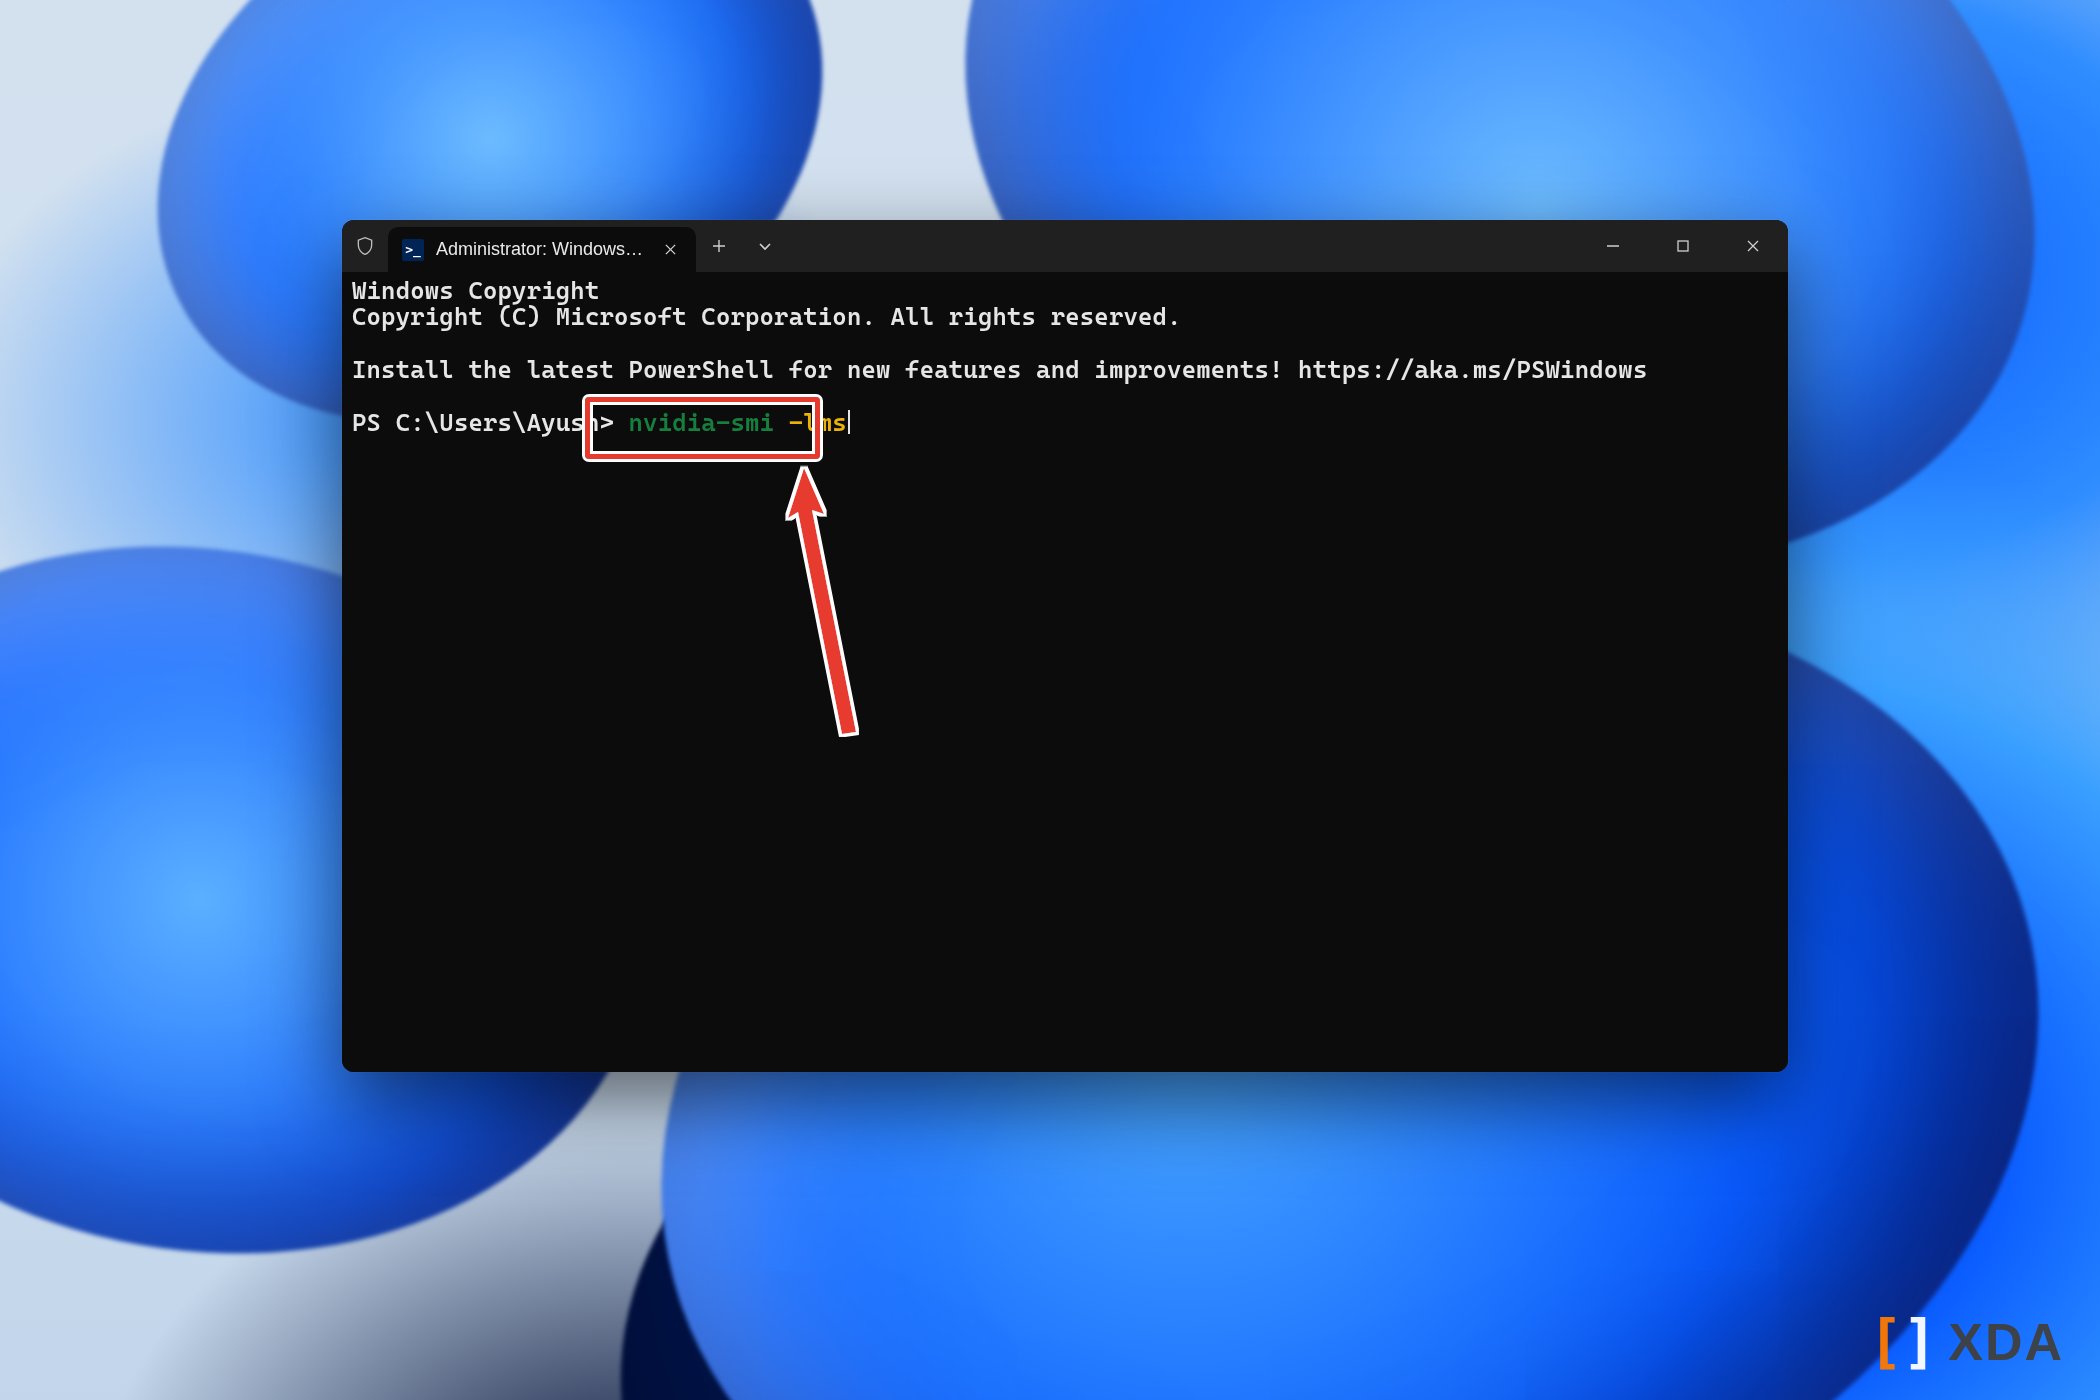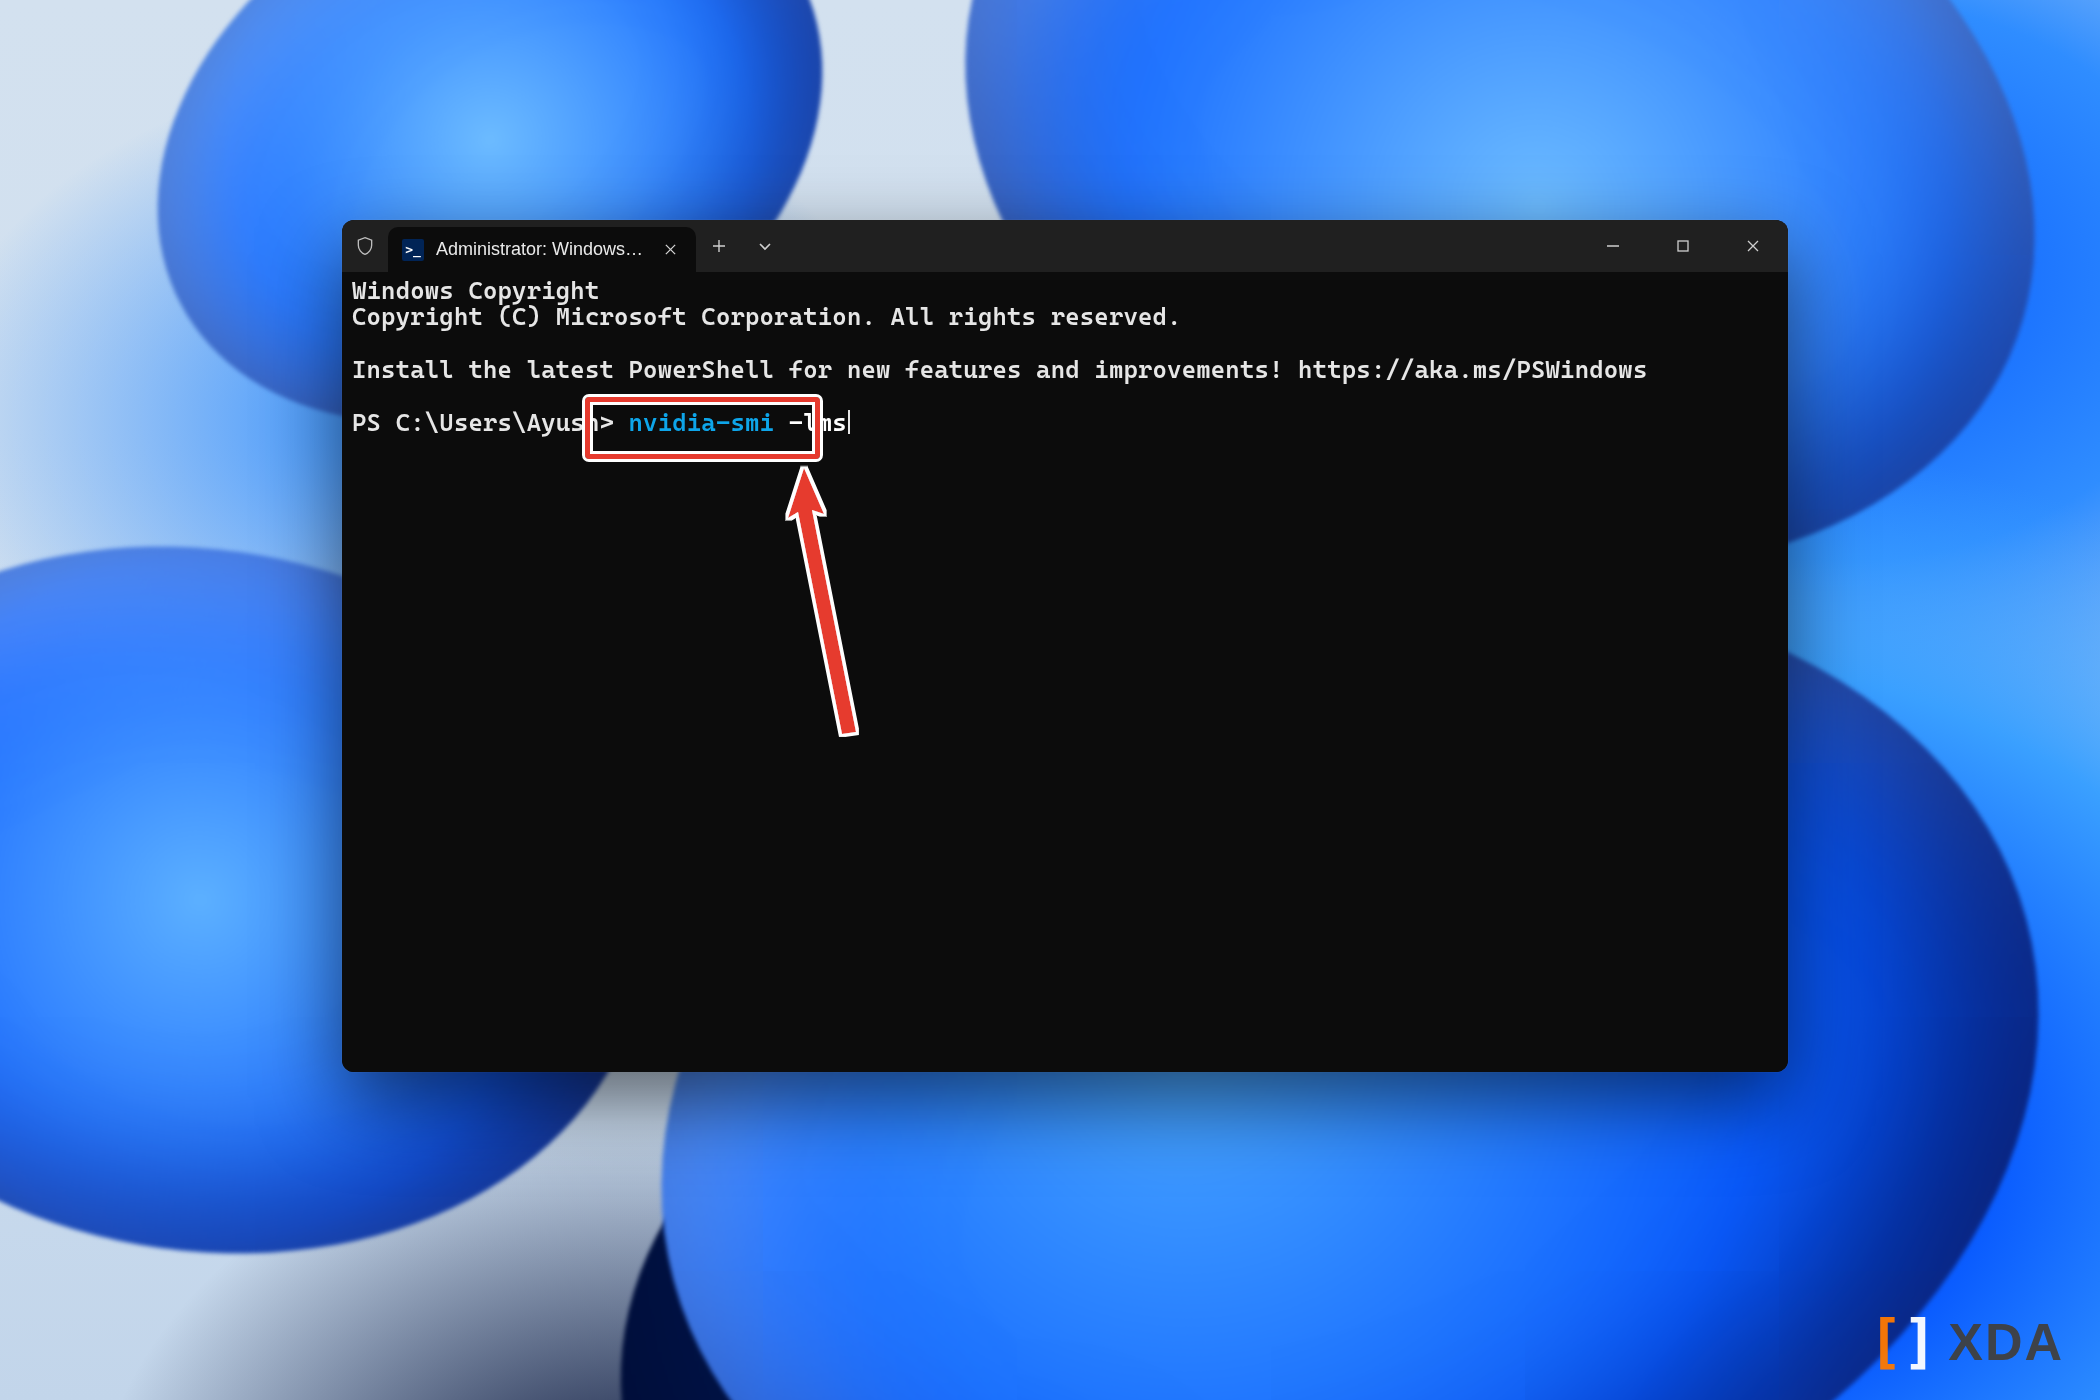--- a/index.html
+++ b/index.html
@@ -95,22 +95,22 @@
     background:#0c0c0c;
     color:#e6e6e6;
     font-family: "Cascadia Mono", Consolas, "Courier New", monospace;
     font-size: 24.5px;
     line-height: 1.08;
     padding: 6px 10px 10px 10px;
     white-space: pre;
     letter-spacing: 0.2px;
     font-weight: 600;
   }
-  .cmd-yellow { color: #0ea5e9; }
-  .cmd-gray  { color: #ffffff; }
+  .cmd-yellow { color: #15803d; }
+  .cmd-gray  { color: #eab308; }
   .cursor {
     display:inline-block; width:2px; height:24px;
     background:#e6e6e6; vertical-align:-3px; margin-left:1px;
   }
 
   
   .highlight-box {
     position:absolute;
     border: 5px solid #e63a2e;
     outline: 3px solid #ffffff;

